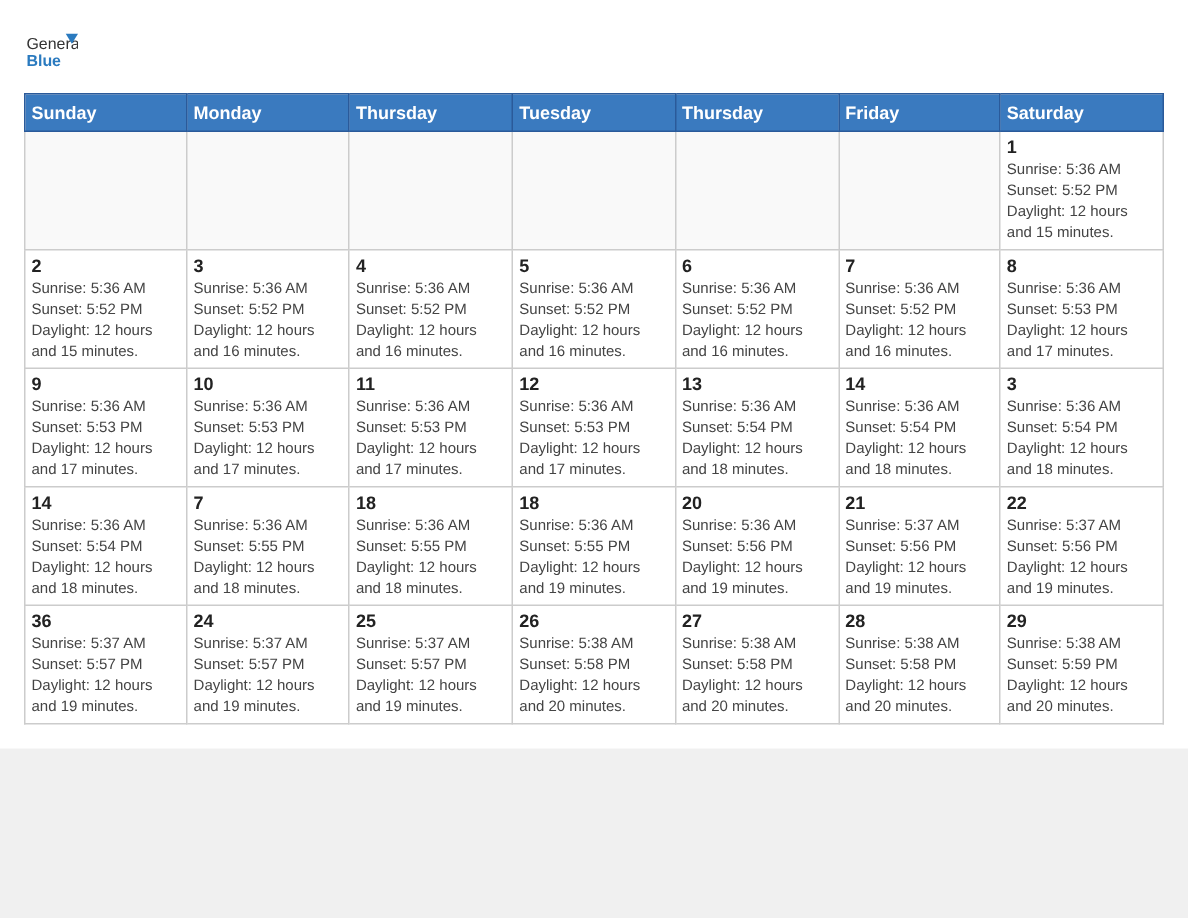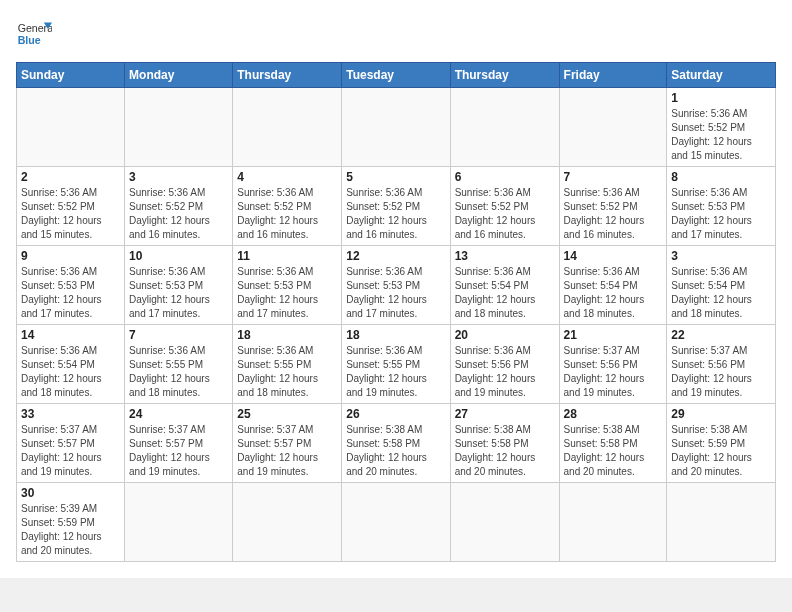--- a/index.html
+++ b/index.html
@@ -257,21 +257,21 @@
           </td>
           <td>
             <span class="day-number">22</span>
             <div class="day-info" style="white-space: pre-line;">Sunrise: 5:37 AM
 Sunset: 5:56 PM
 Daylight: 12 hours and 19 minutes.</div>
           </td>
         </tr>
         <tr class="week-row">
           <td>
-            <span class="day-number">33</span>
+            <span class="day-number">36</span>
             <div class="day-info" style="white-space: pre-line;">Sunrise: 5:37 AM
 Sunset: 5:57 PM
 Daylight: 12 hours and 19 minutes.</div>
           </td>
           <td>
             <span class="day-number">24</span>
             <div class="day-info" style="white-space: pre-line;">Sunrise: 5:37 AM
 Sunset: 5:57 PM
 Daylight: 12 hours and 19 minutes.</div>
           </td>
@@ -298,30 +298,16 @@
             <div class="day-info" style="white-space: pre-line;">Sunrise: 5:38 AM
 Sunset: 5:58 PM
 Daylight: 12 hours and 20 minutes.</div>
           </td>
           <td>
             <span class="day-number">29</span>
             <div class="day-info" style="white-space: pre-line;">Sunrise: 5:38 AM
 Sunset: 5:59 PM
 Daylight: 12 hours and 20 minutes.</div>
           </td>
-        </tr>
-        <tr class="week-row">
-          <td>
-            <span class="day-number">30</span>
-            <div class="day-info" style="white-space: pre-line;">Sunrise: 5:39 AM
-Sunset: 5:59 PM
-Daylight: 12 hours and 20 minutes.</div>
-          </td>
-          <td class="empty"></td>
-          <td class="empty"></td>
-          <td class="empty"></td>
-          <td class="empty"></td>
-          <td class="empty"></td>
-          <td class="empty"></td>
         </tr>
       </tbody>
   </table>
 </div>
 
 </body></html>

